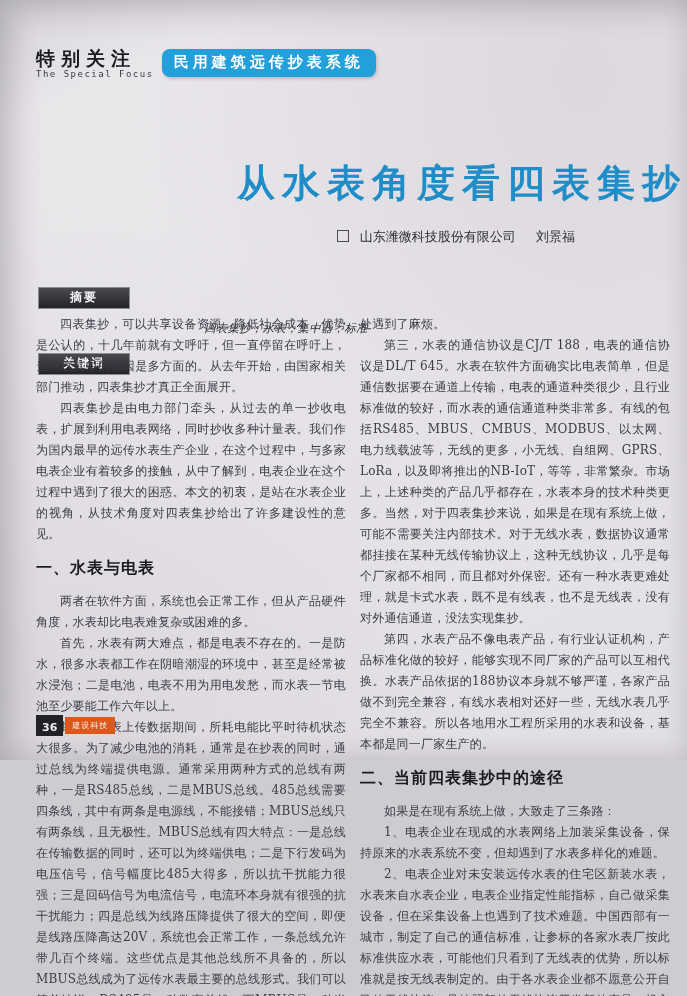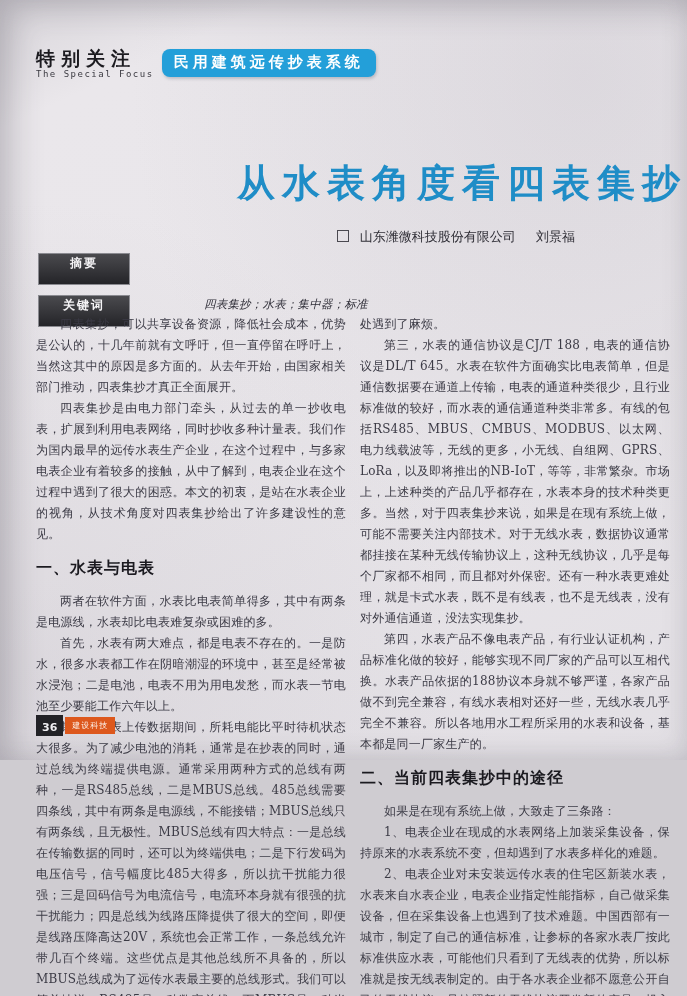--- a/index.html
+++ b/index.html
@@ -62,21 +62,21 @@
   .company-name{margin-right:16px;}
   
   .meta{position:absolute;top:253px;left:38px;right:16px;}
   .meta-row{display:flex;align-items:flex-start;margin-bottom:10px;}
   .meta-badge{
     flex:0 0 90px;text-align:center;
     background:linear-gradient(#4a4a4e,#242428);
     border:1px solid #8a8a90;
     color:#f4f3f5;font-family:"DejaVu Sans","Liberation Sans",sans-serif;
     font-weight:bold;font-size:12px;letter-spacing:2px;
-    padding:1px 0 12px 0;margin-right:74px;
+    padding:1px 0 2px 0;margin-right:74px;margin-top:34px;
   }
   .meta-text{
     flex:1;font-size:11.5px;line-height:16px;color:#2f2e38;
     font-style:italic;letter-spacing:0.2px;padding-top:1px;
   }
   
   .columns{
     position:absolute;top:314px;left:36px;right:17px;bottom:20px;
     display:flex;
   }
@@ -138,21 +138,21 @@
       <div class="meta-badge">关键词</div>
       <div class="meta-text">四表集抄；水表；集中器；标准</div>
     </div>
   </div>
 
   <div class="columns">
     <div class="col col-left">
       <p>四表集抄，可以共享设备资源，降低社会成本，优势是公认的，十几年前就有文呼吁，但一直停留在呼吁上，当然这其中的原因是多方面的。从去年开始，由国家相关部门推动，四表集抄才真正全面展开。</p>
       <p>四表集抄是由电力部门牵头，从过去的单一抄收电表，扩展到利用电表网络，同时抄收多种计量表。我们作为国内最早的远传水表生产企业，在这个过程中，与多家电表企业有着较多的接触，从中了解到，电表企业在这个过程中遇到了很大的困惑。本文的初衷，是站在水表企业的视角，从技术角度对四表集抄给出了许多建设性的意见。</p>
       <div class="section-heading">一、水表与电表</div>
-      <p>两者在软件方面，水表比电表简单得多，其中有两条是电源线，水表却比电表难复杂或困难的多。</p>
+      <p>两者在软件方面，系统也会正常工作，但从产品硬件角度，水表却比电表难复杂或困难的多。</p>
       <p>首先，水表有两大难点，都是电表不存在的。一是防水，很多水表都工作在阴暗潮湿的环境中，甚至是经常被水浸泡；二是电池，电表不用为用电发愁，而水表一节电池至少要能工作六年以上。</p>
       <p>其次，水表上传数据期间，所耗电能比平时待机状态大很多。为了减少电池的消耗，通常是在抄表的同时，通过总线为终端提供电源。通常采用两种方式的总线有两种，一是RS485总线，二是MBUS总线。485总线需要四条线，其中有两条是电源线，不能接错；MBUS总线只有两条线，且无极性。MBUS总线有四大特点：一是总线在传输数据的同时，还可以为终端供电；二是下行发码为电压信号，信号幅度比485大得多，所以抗干扰能力很强；三是回码信号为电流信号，电流环本身就有很强的抗干扰能力；四是总线为线路压降提供了很大的空间，即便是线路压降高达20V，系统也会正常工作，一条总线允许带几百个终端。这些优点是其他总线所不具备的，所以MBUS总线成为了远传水表最主要的总线形式。我们可以简单地说，RS485是一种数字总线，而MBUS是一种半数字、半模拟的总线。为了充分发挥这种总线的优势，对集中器的要求是很高的，由此造成的困难，也是电表不存在的。事实上，很多电表企业都在此</p>
     </div>
     <div class="col col-right">
       <p class="no-indent">处遇到了麻烦。</p>
       <p>第三，水表的通信协议是CJ/T 188，电表的通信协议是DL/T 645。水表在软件方面确实比电表简单，但是通信数据要在通道上传输，电表的通道种类很少，且行业标准做的较好，而水表的通信通道种类非常多。有线的包括RS485、MBUS、CMBUS、MODBUS、以太网、电力线载波等，无线的更多，小无线、自组网、GPRS、LoRa，以及即将推出的NB-IoT，等等，非常繁杂。市场上，上述种类的产品几乎都存在，水表本身的技术种类更多。当然，对于四表集抄来说，如果是在现有系统上做，可能不需要关注内部技术。对于无线水表，数据协议通常都挂接在某种无线传输协议上，这种无线协议，几乎是每个厂家都不相同，而且都对外保密。还有一种水表更难处理，就是卡式水表，既不是有线表，也不是无线表，没有对外通信通道，没法实现集抄。</p>
       <p>第四，水表产品不像电表产品，有行业认证机构，产品标准化做的较好，能够实现不同厂家的产品可以互相代换。水表产品依据的188协议本身就不够严谨，各家产品做不到完全兼容，有线水表相对还好一些，无线水表几乎完全不兼容。所以各地用水工程所采用的水表和设备，基本都是同一厂家生产的。</p>
       <div class="section-heading">二、当前四表集抄中的途径</div>
       <p>如果是在现有系统上做，大致走了三条路：</p>
       <p>1、电表企业在现成的水表网络上加装采集设备，保持原来的水表系统不变，但却遇到了水表多样化的难题。</p>

